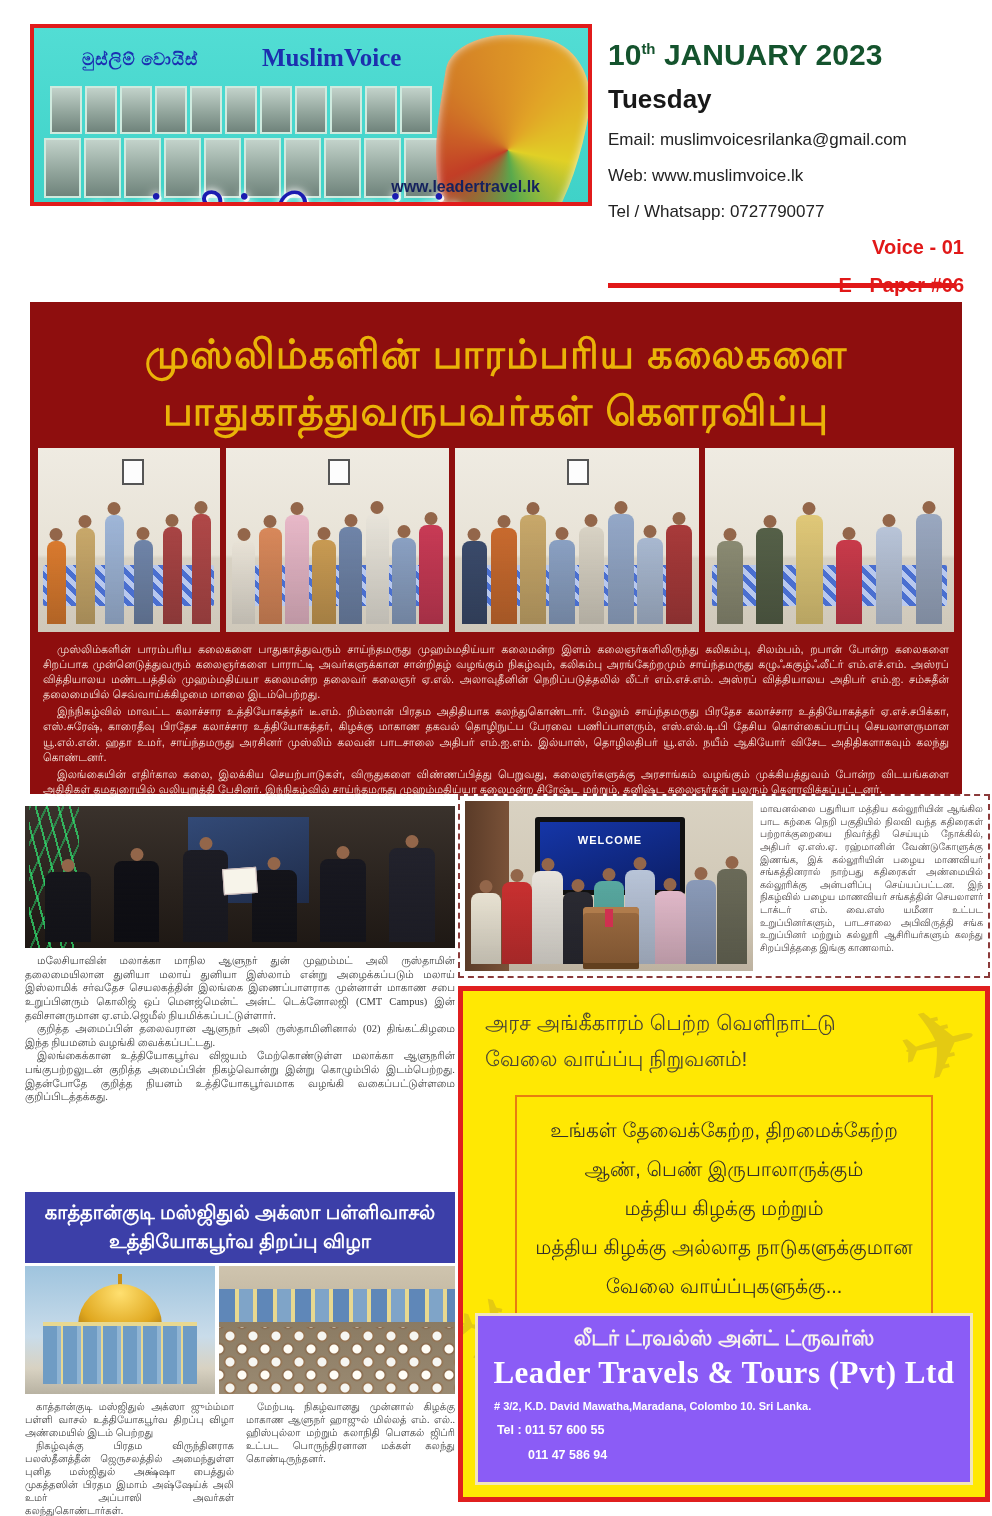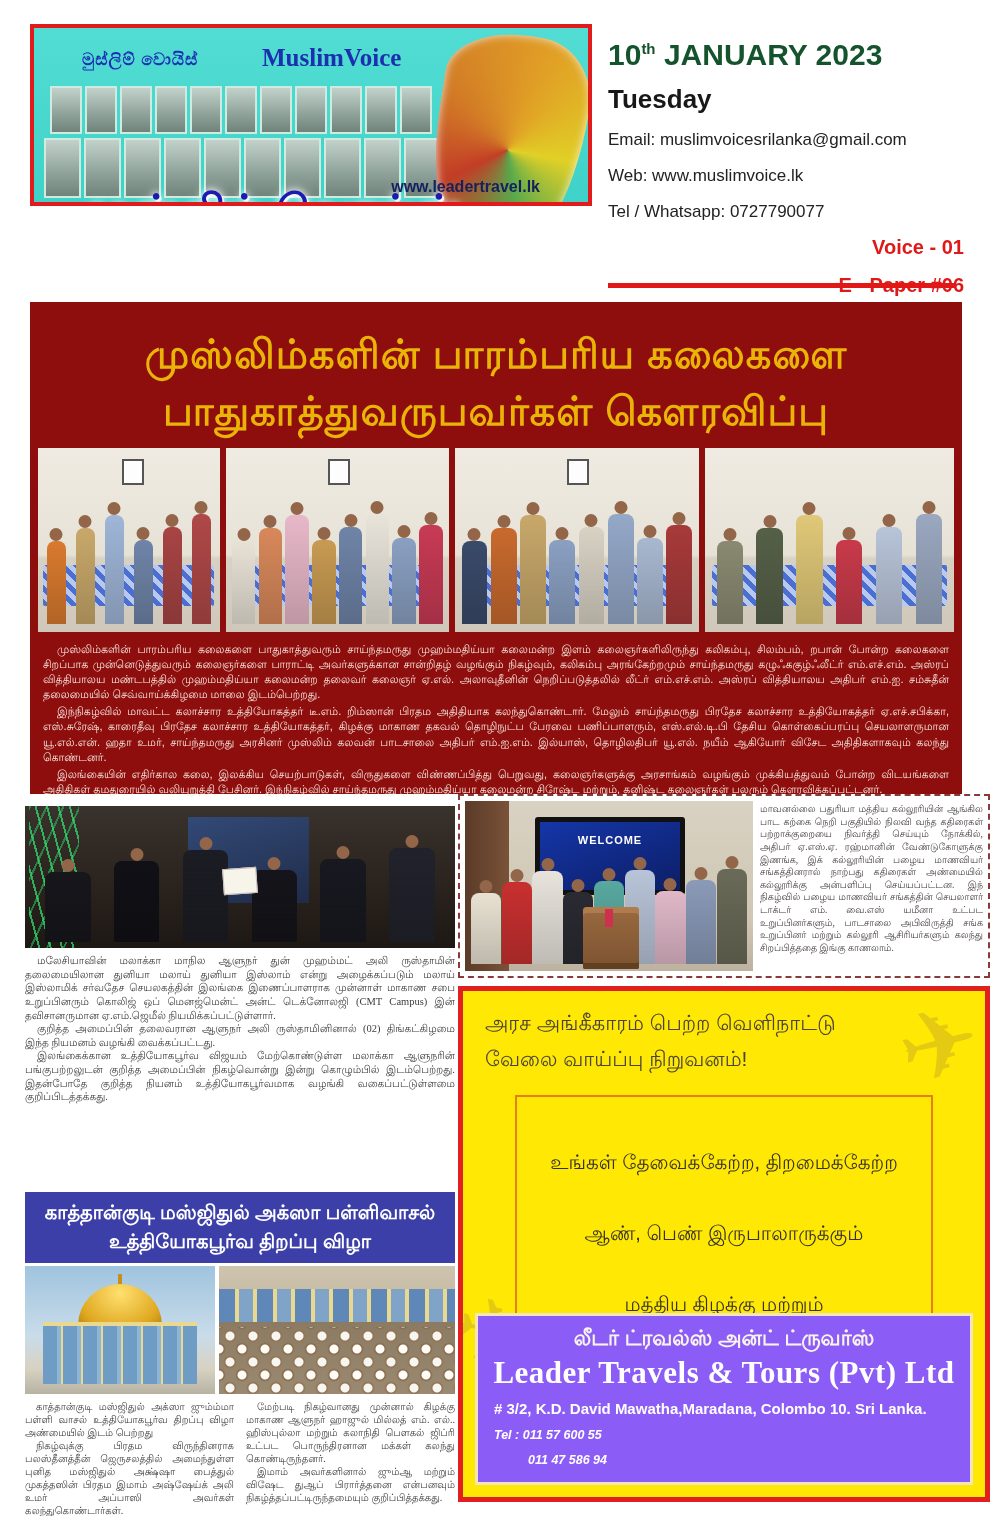--- a/index.html
+++ b/index.html
@@ -91,28 +91,28 @@
 
   
   .job-ad { left:458px; top:986px; width:532px; height:516px; position:absolute;
     background:#ffe803; border:5px solid #e01f1f; overflow:hidden; }
   .ad-tagline { position:absolute; left:22px; top:14px; font-size:21px; line-height:1.7; color:#4a4436; }
   .plane { position:absolute; color:#e4ca12; z-index:0; }
   .plane.top { right:6px; top:-2px; font-size:96px; transform:rotate(-14deg); }
   .plane.bottom { left:-8px; top:290px; font-size:88px; transform:rotate(14deg); }
   .ad-frame { position:absolute; left:52px; top:104px; right:52px; height:232px;
     border:2px solid #e87d10; padding-top:14px; text-align:center; z-index:1; }
-  .ad-line { font-size:20px; line-height:1.95; color:#35302a; font-weight:500;margin-top:32px; }
+  .ad-line { font-size:20px; line-height:1.95; color:#35302a; font-weight:500; }
   .leader-box { position:absolute; left:12px; right:12px; bottom:12px; height:172px;
     background:#8b5cf6; border:3px solid #f2e6b8; text-align:center; color:#fff; z-index:2; }
   .leader-tamil { margin-top:10px; font-size:21px; font-weight:700; color:#f8f4ec; }
   .leader-english { font-family:"Liberation Serif",serif; font-size:31px; font-weight:800; margin-top:2px; letter-spacing:.5px; }
-  .leader-address { font-size:15px; font-weight:700; text-align:left; margin:9px 0 0 16px; }
+  .leader-address { font-size:11px; font-weight:700; text-align:left; margin:9px 0 0 16px; }
   .leader-grid { display:flex; justify-content:space-between; margin:6px 16px 0 16px; font-size:12.5px; font-weight:700; }
-  .leader-col-l { text-align:left; line-height:2.0;font-style:italic; }
+  .leader-col-l { text-align:center; line-height:2.0; }
   .leader-col-r { text-align:left; line-height:2.0; }
   .tel2-indent { padding-left:34px; }
 
   
   .mosque-story { left:25px; top:1192px; width:430px; position:absolute; }
   .mosque-banner { background:#3c3fa8; color:#fff; font-weight:800; font-size:19.5px; line-height:1.5; text-align:center; padding:6px 2px; }
   .mosque-photos { margin-top:3px; display:flex; gap:4px; height:128px; }
   .photo-dome { flex:0 0 190px; position:relative; background:linear-gradient(180deg,#9fc4de 0%,#c9dcea 55%,#d8d2c2 80%,#b8b2a2 100%); overflow:hidden; }
   .dome-building { position:absolute; left:18px; right:18px; bottom:10px; height:62px;
     background:repeating-linear-gradient(90deg,#6f9cc4 0 14px,#8fb4d4 14px 18px,#e8d890 18px 20px);
@@ -332,16 +332,15 @@
       <div class="crowd-heads"></div>
     </div>
   </div>
   <div class="mosque-cols">
     <div class="mosque-col">
       <p>காத்தான்குடி மஸ்ஜிதுல் அக்ஸா ஜும்ம்மா பள்ளி வாசல் உத்தியோகபூர்வ திறப்பு விழா அண்மையில் இடம் பெற்றது</p>
       <p>நிகழ்வுக்கு பிரதம விருந்தினராக பலஸ்தீனத்தீன் ஜெருசலத்தில் அமைந்துள்ள புனித மஸ்ஜிதுல் அக்ஷ்ஷா பைத்துல் முகத்தஸின் பிரதம இமாம் அஷ்ஷேய்க் அலி உமர் அப்பாஸி அவர்கள் கலந்துகொண்டார்கள்.</p>
     </div>
     <div class="mosque-col">
       <p>மேற்படி நிகழ்வானது முன்னால் கிழக்கு மாகாண ஆளுநர் ஹாஜுல் மில்லத் எம். எல்.. ஹிஸ்புல்லா மற்றும் கலாநிதி பௌகல் ஜிப்ரி உட்பட பொருந்திரனான மக்கள் கலந்து கொண்டிருந்தனர்.</p>
-      <p>இமாம் அவர்களினால் ஜும்ஆ மற்றும் விஷேட துஆப் பிரார்த்தனை என்பனவும் நிகழ்த்தப்பட்டிருந்தமையும் குறிப்பித்தக்கது.</p>
     </div>
   </div>
 </div>
 
 </body></html>

